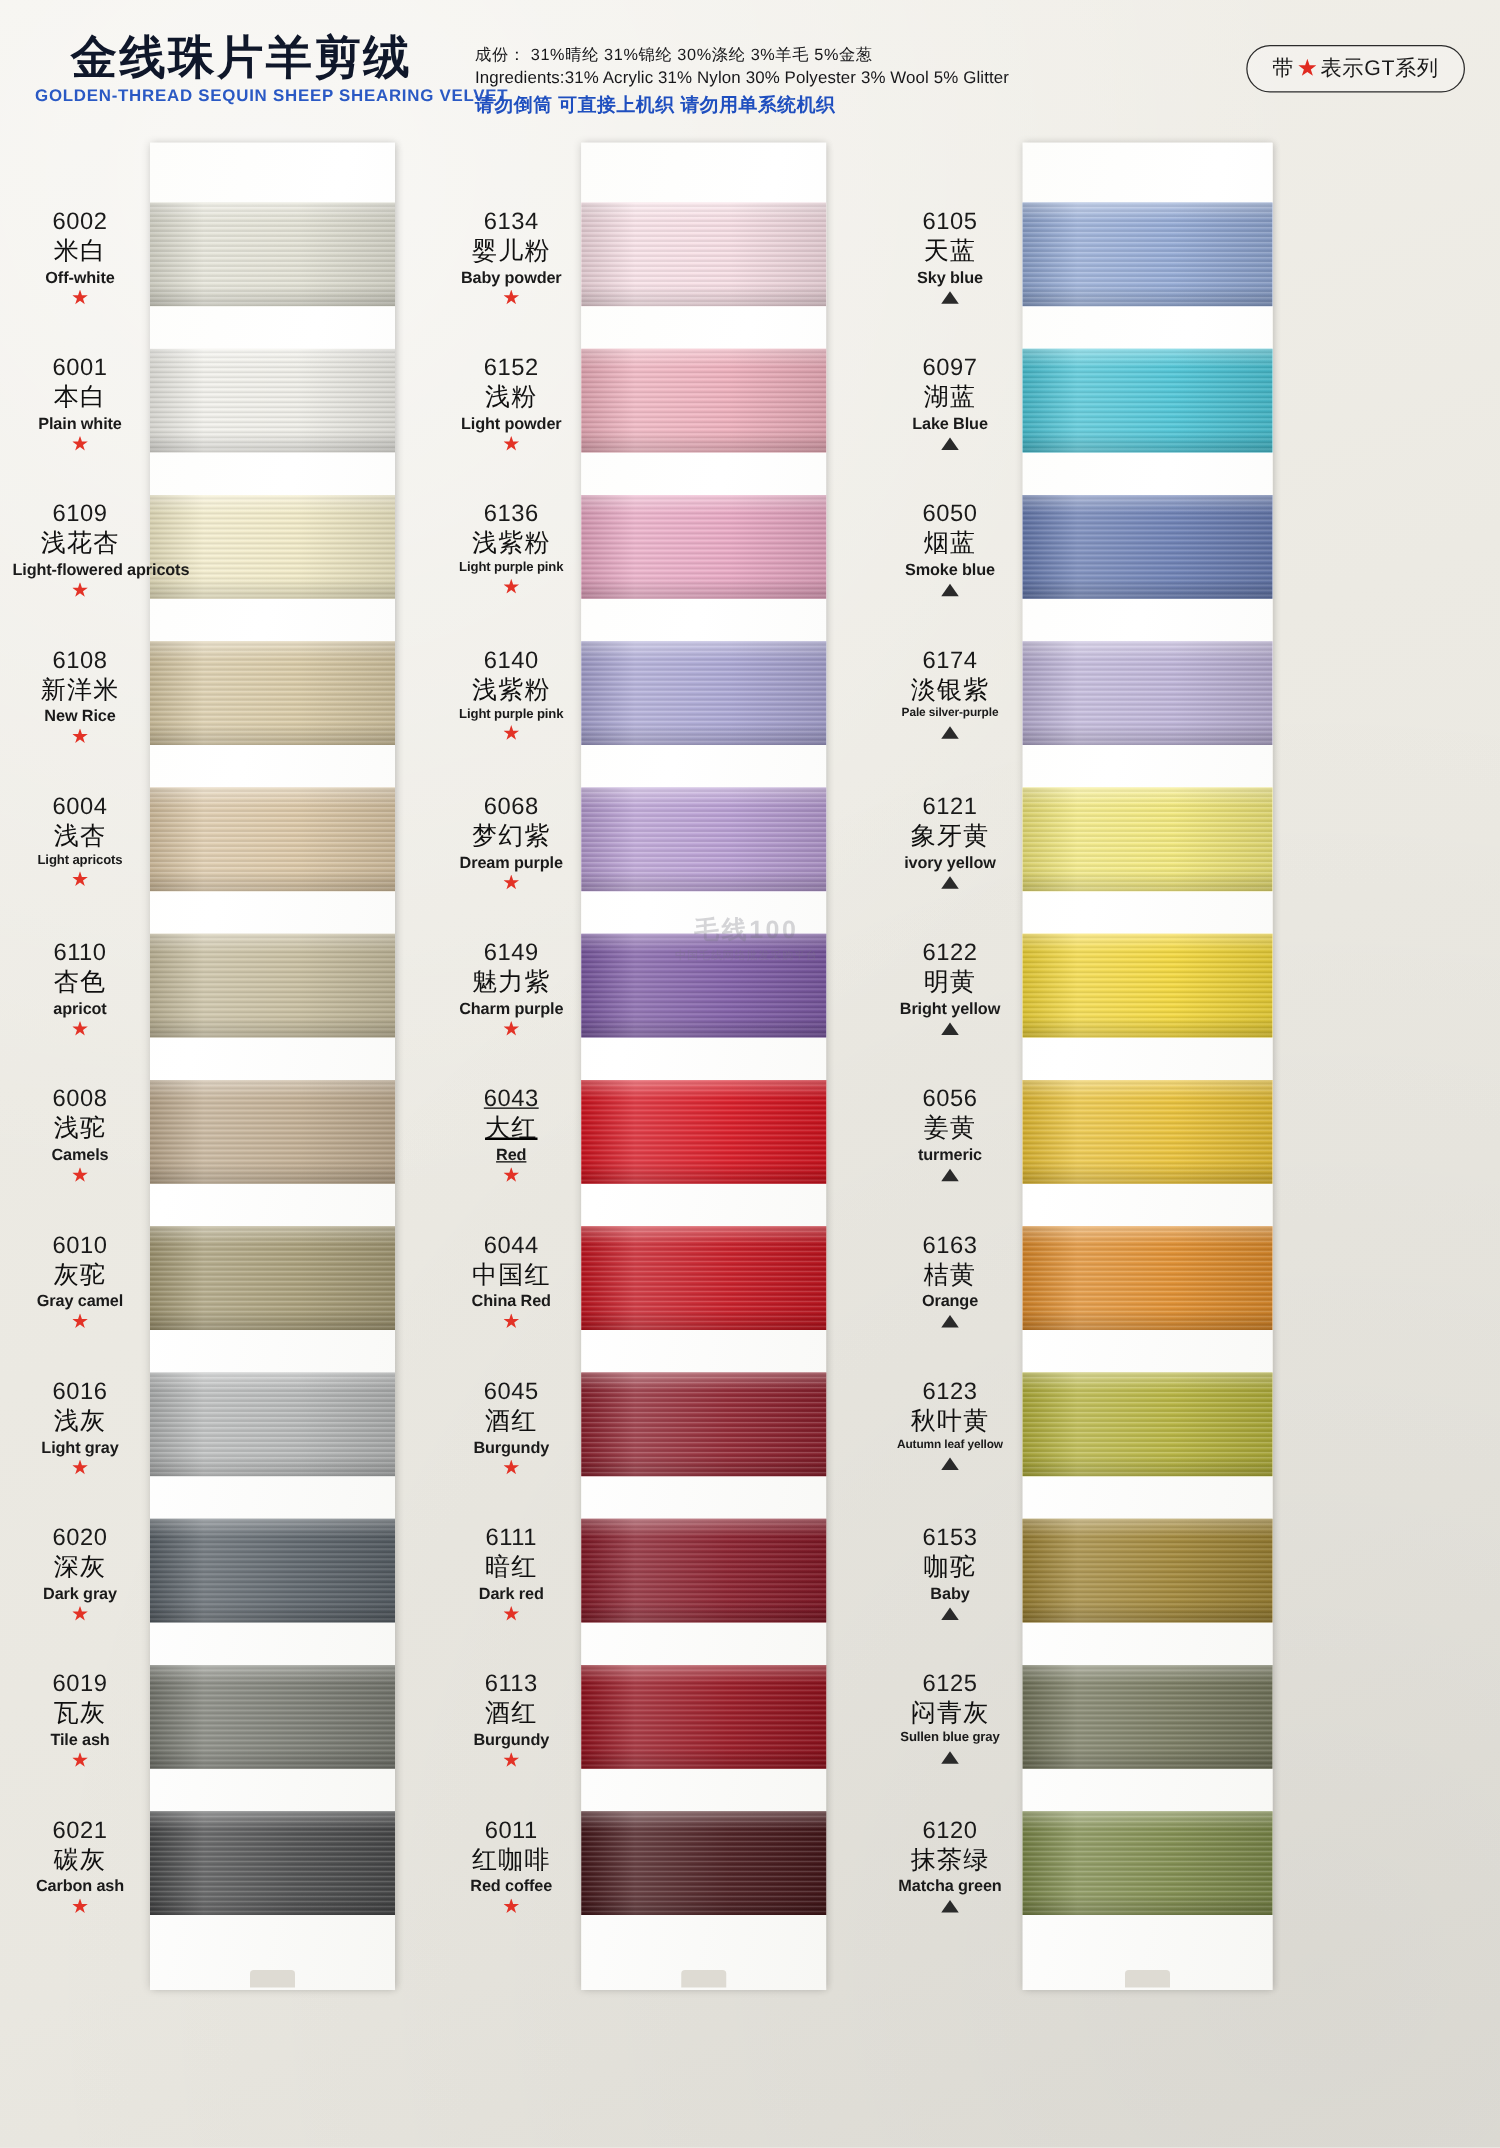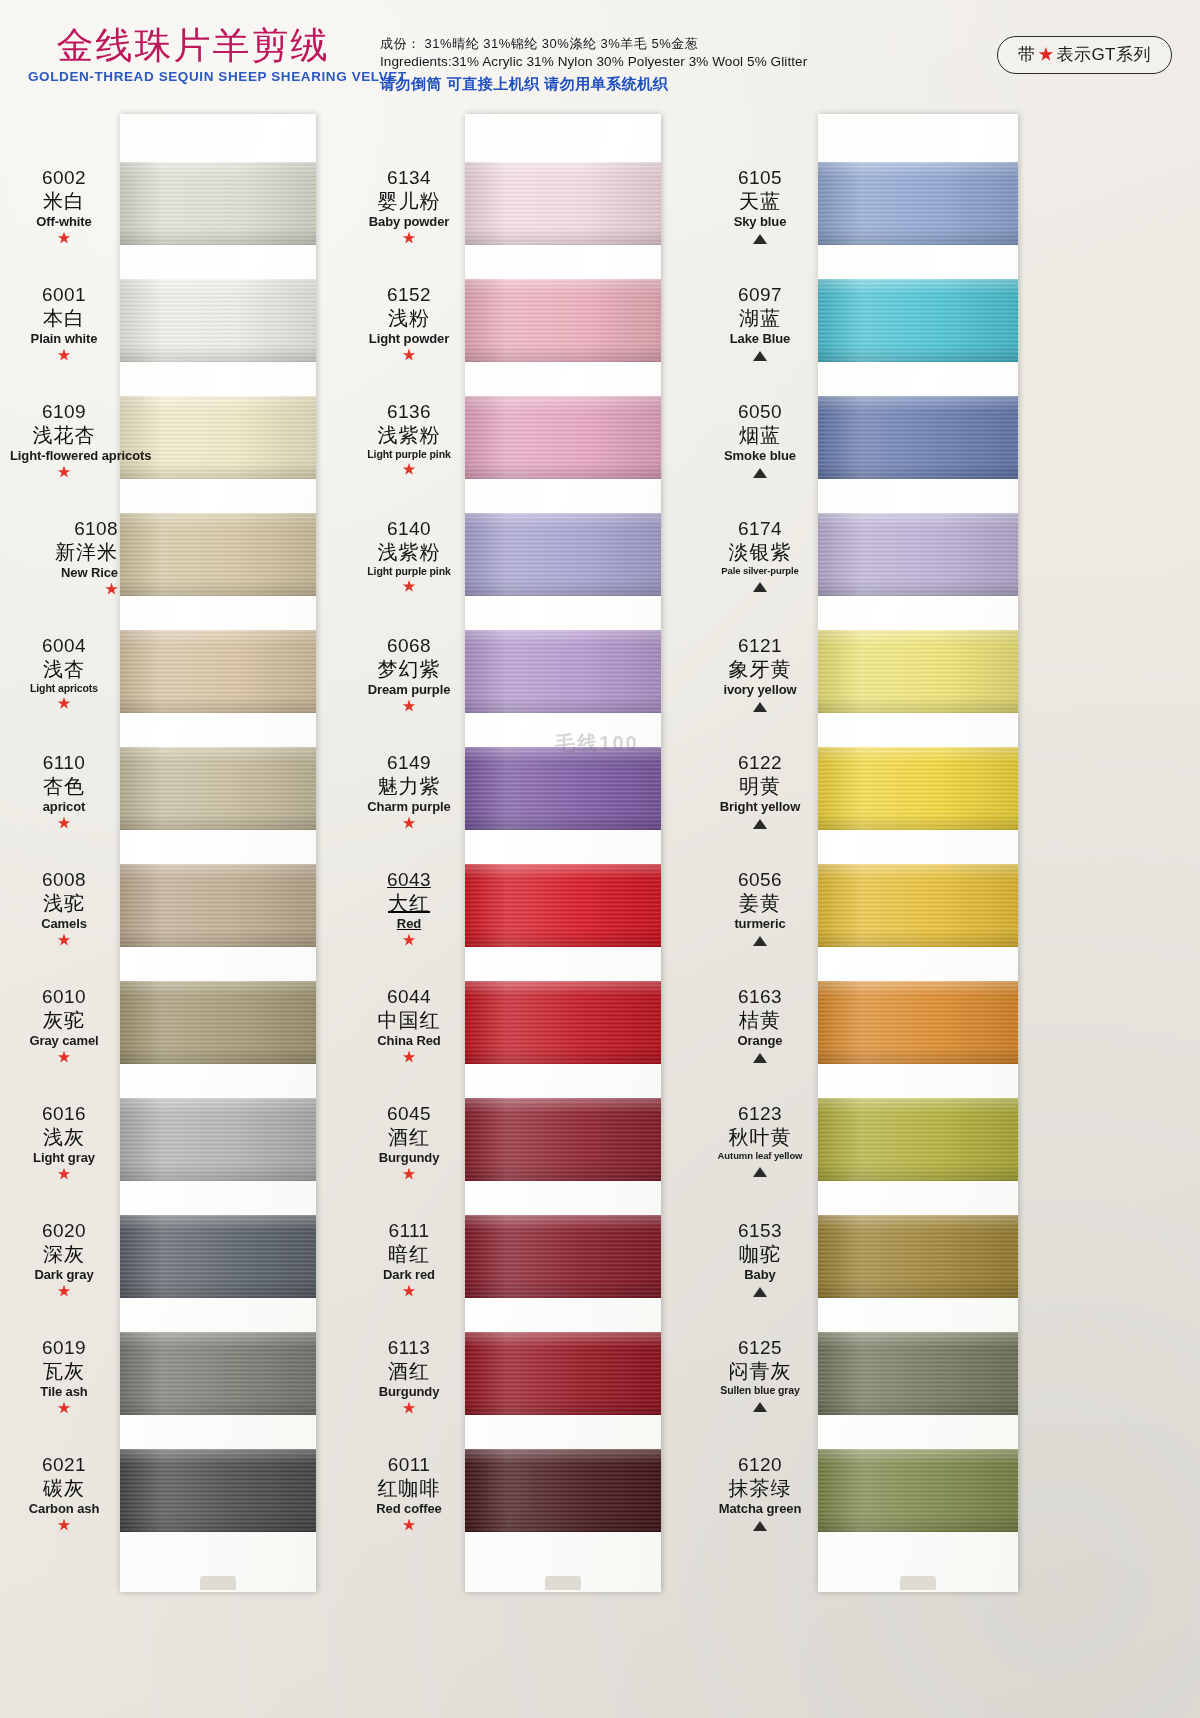--- a/index.html
+++ b/index.html
@@ -39,22 +39,22 @@
 
   .brand {
     position: absolute;
     left: 28px;
     top: 26px;
     width: 330px;
     text-align: center;
   }
   .brand-cn {
     font-size: 37px;
-    font-weight: 400;
-    color: #be185d;
+    font-weight: 700;
+    color: #0f172a;
     letter-spacing: 2px;
     line-height: 1.08;
     white-space: nowrap;
   }
   .brand-en {
     font-size: 13.5px;
     font-weight: 700;
     color: #2a59c4;
     letter-spacing: .6px;
     margin-top: 3px;
@@ -361,21 +361,21 @@
           <div class="lbl-cn">本白</div>
           <div class="lbl-en">Plain white</div>
           <div class="lbl-mark"><span class="mark-star"></span></div>
         </div>
         <div class="label" style="top: 242px;">
           <div class="lbl-code">6109</div>
           <div class="lbl-cn">浅花杏</div>
           <div class="lbl-en" style="font-size: 13px;">Light-flowered apricots</div>
           <div class="lbl-mark"><span class="mark-star"></span></div>
         </div>
-        <div class="label" style="top: 359px; text-align: right;">
+        <div class="label" style="top: 359px;">
           <div class="lbl-code">6108</div>
           <div class="lbl-cn">新洋米</div>
           <div class="lbl-en">New Rice</div>
           <div class="lbl-mark"><span class="mark-star"></span></div>
         </div>
         <div class="label" style="top: 476px;">
           <div class="lbl-code">6004</div>
           <div class="lbl-cn">浅杏</div>
           <div class="lbl-en" style="font-size: 10.5px;">Light apricots</div>
           <div class="lbl-mark"><span class="mark-star"></span></div>

